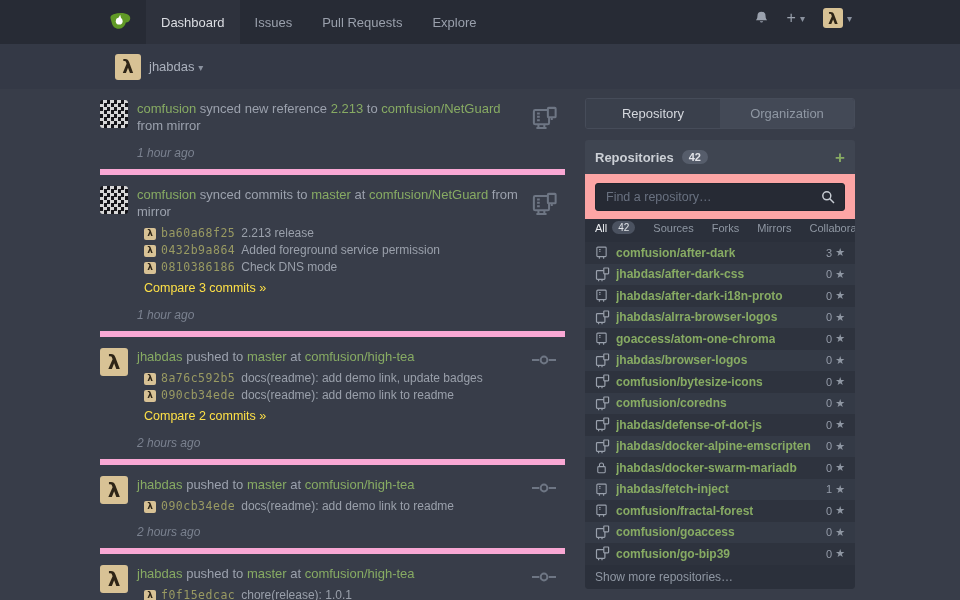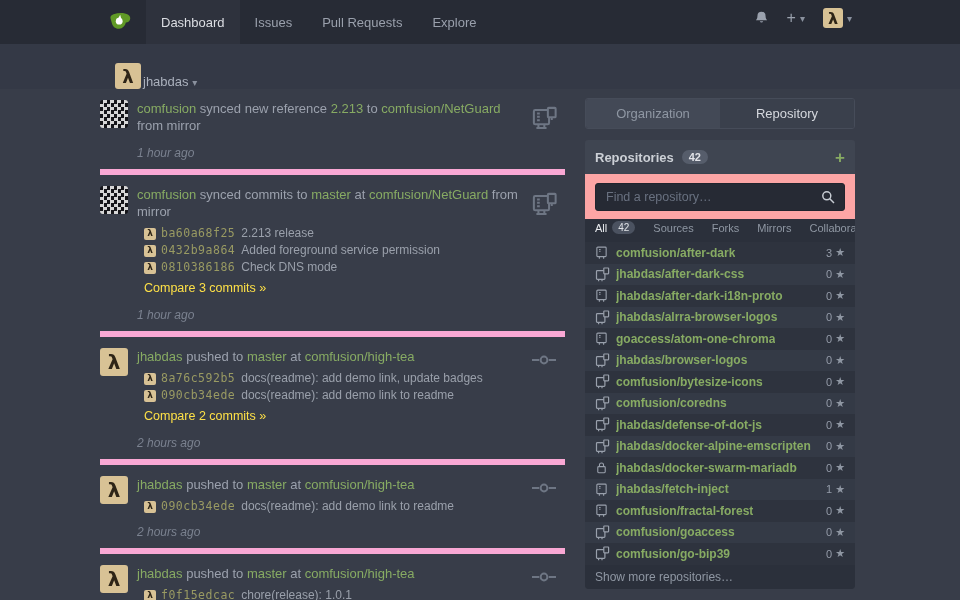--- a/index.html
+++ b/index.html
@@ -35,22 +35,22 @@
   .av-tan::after {
     content:"λ"; position:absolute; inset:0; display:flex; align-items:center; justify-content:center;
     color:#2e2517; font-weight:bold; font-family:"DejaVu Sans", sans-serif;
   }
   .av-identicon {
     background:repeating-conic-gradient(#d6d6d6 0% 25%, #16161a 0% 50%) 0 0 / 7px 7px;
   }
 
   
   .context-bar {
-    height:45px; background:#343946; display:flex; align-items:flex-end;
-    padding-left:115px; gap:2px;
+    height:45px; background:#343946; display:flex; align-items:center;
+    padding-left:115px; gap:8px;
   }
   .ctx-avatar { width:26px; height:26px; border-radius:3px; font-size:18px; cursor:pointer; }
   .ctx-name { font-size:13px; color:#abb1bd; cursor:pointer; }
 
   
   .content { position:relative; width:960px; }
 
   
   .feed { position:absolute; left:100px; top:0; width:465px; }
   .feed-item { display:flex; padding:11px 0 9px; border-bottom:6px solid #f9a8d4; }
@@ -289,22 +289,22 @@
             <circle cx="13" cy="7" r="3.4"></circle>
             <line x1="1" y1="7" x2="8.2" y2="7"></line>
             <line x1="17.8" y1="7" x2="25" y2="7"></line>
           </svg>
         </div>
   </div>
     </div>
 
   <div class="sidebar">
     <div class="side-tabs">
+        <div class="side-tab active">Repository</div>
         <div class="side-tab">Organization</div>
-        <div class="side-tab active">Repository</div>
       </div>
 
     <div class="panel">
       <div class="panel-header">
         <span class="panel-title">Repositories</span>
         <span class="count-badge">42</span>
         <span class="panel-add">+</span>
       </div>
 
       <div class="panel-search">

